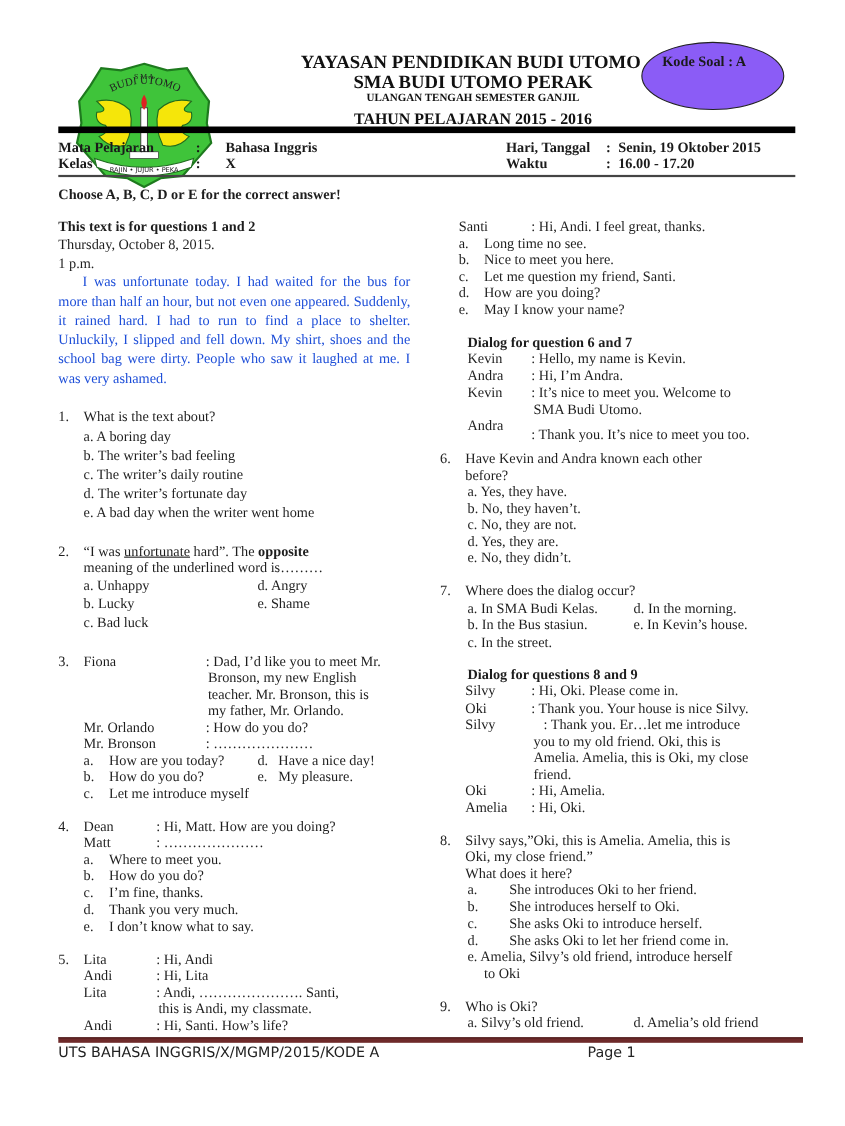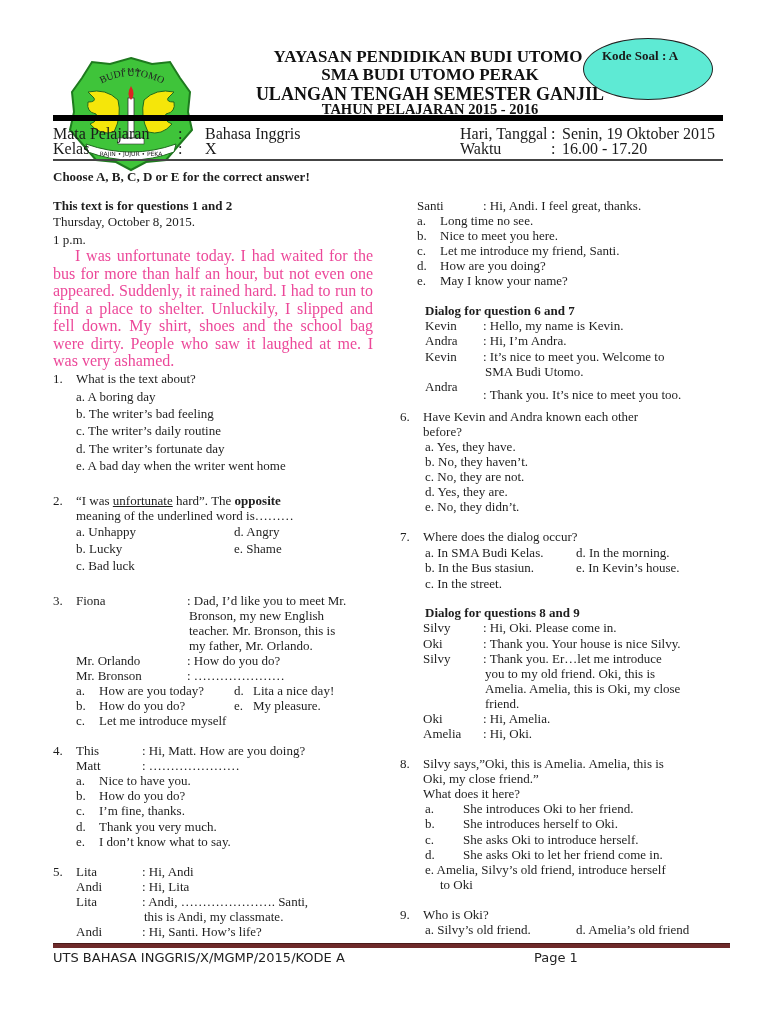--- a/index.html
+++ b/index.html
@@ -3,34 +3,34 @@
 <meta charset="utf-8">
 <style>
   html, body { margin:0; padding:0; background:#ffffff; }
   body { width:768px; height:1024px; position:relative; overflow:hidden; font-family:"DejaVu Serif", serif; color:#1a1a1a; }
 
   
   .logo { position:absolute; left:66px; top:54px; width:130px; height:120px; }
   .hdr-title { position:absolute; left:230px; width:400px; text-align:center; font-family:"Liberation Serif", serif; font-weight:bold; color:#111; line-height:1; }
   .hdr1 { top:48px; font-size:17px; left:218px; width:420px; }
   .hdr2 { top:66px; font-size:17px; }
-  .hdr3 { top:85px; font-size:18px; font-weight:bold; }
+  .hdr3 { top:85px; font-size:10px; font-weight:bold; }
   .hdr4 { top:102px; font-size:14.5px; }
-  .kode { position:absolute; left:583px; top:38px; width:128px; height:60px; border:1.3px solid #222; border-radius:50%; background:#5eead4; }
+  .kode { position:absolute; left:583px; top:38px; width:128px; height:60px; border:1.3px solid #222; border-radius:50%; background:#8b5cf6; }
   .kode span { position:absolute; left:18px; top:9px; font-family:"Liberation Serif", serif; font-weight:bold; font-size:13px; }
   .rule-thick { position:absolute; left:53px; top:115px; width:670px; height:6px; background:#000; }
   .rule-thin { position:absolute; left:53px; top:159px; width:670px; height:1.5px; background:#444; }
 
-  .meta { position:absolute; font-family:"Liberation Serif", serif; font-weight:normal; font-size:16px; line-height:15px; }
+  .meta { position:absolute; font-family:"Liberation Serif", serif; font-weight:bold; font-size:13px; line-height:15px; }
 
   
   .t { position:absolute; font-family:"Liberation Serif", serif; font-size:13px; line-height:15.5px; white-space:nowrap; color:#1e1e1e; }
   .b { font-weight:bold; }
   .u { text-decoration:underline;margin-top:30px; }
-  .para { position:absolute; left:53px; top:247px; width:320px; font-family:"Liberation Serif", serif; font-size:16px; line-height:17.5px; text-align:justify; text-indent:22px; color:#ec4899; }
+  .para { position:absolute; left:53px; top:247px; width:320px; font-family:"Liberation Serif", serif; font-size:13px; line-height:17.5px; text-align:justify; text-indent:22px; color:#1d4ed8; }
 
   .footer-rule { position:absolute; left:53px; top:943px; width:677px; height:4px; background:#6e2a2a; border-top:1px solid #4a1a1a; }
   .footer { position:absolute; top:950px; font-family:"DejaVu Sans", sans-serif; font-size:13px; color:#222; }
 </style>
 </head>
 <body>
 
 <div class="logo">
   <svg width="130" height="120" viewBox="0 0 130 120">
     <path d="M65 4 L86 10 L104 8 L114 24 L124 38 L122 58 L126 76 L112 92 L100 106 L80 108 L65 116 L50 108 L30 106 L18 92 L4 76 L8 58 L6 38 L16 24 L26 8 L44 10 Z" fill="#3fc43a" stroke="#1e7a1e" stroke-width="2"></path>
@@ -103,31 +103,31 @@
 <div class="t" style="left:187px;top:653px">: How do you do?</div>
 <div class="t" style="left:76px;top:668px">Mr. Bronson</div>
 <div class="t" style="left:187px;top:668px">: …………………</div>
 <div class="t" style="left:76px;top:683px">a.</div>
 <div class="t" style="left:99px;top:683px">How are you today?</div>
 <div class="t" style="left:76px;top:698px">b.</div>
 <div class="t" style="left:99px;top:698px">How do you do?</div>
 <div class="t" style="left:76px;top:713px">c.</div>
 <div class="t" style="left:99px;top:713px">Let me introduce myself</div>
 <div class="t" style="left:234px;top:683px">d.</div>
-<div class="t" style="left:253px;top:683px">Lita a nice day!</div>
+<div class="t" style="left:253px;top:683px">Have a nice day!</div>
 <div class="t" style="left:234px;top:698px">e.</div>
 <div class="t" style="left:253px;top:698px">My pleasure.</div>
 
 <div class="t" style="left:53px;top:743px">4.</div>
-<div class="t" style="left:76px;top:743px">This</div>
+<div class="t" style="left:76px;top:743px">Dean</div>
 <div class="t" style="left:142px;top:743px">: Hi, Matt. How are you doing?</div>
 <div class="t" style="left:76px;top:758px">Matt</div>
 <div class="t" style="left:142px;top:758px">: …………………</div>
 <div class="t" style="left:76px;top:773px">a.</div>
-<div class="t" style="left:99px;top:773px">Nice to have you.</div>
+<div class="t" style="left:99px;top:773px">Where to meet you.</div>
 <div class="t" style="left:76px;top:788px">b.</div>
 <div class="t" style="left:99px;top:788px">How do you do?</div>
 <div class="t" style="left:76px;top:803px">c.</div>
 <div class="t" style="left:99px;top:803px">I’m fine, thanks.</div>
 <div class="t" style="left:76px;top:819px">d.</div>
 <div class="t" style="left:99px;top:819px">Thank you very much.</div>
 <div class="t" style="left:76px;top:834px">e.</div>
 <div class="t" style="left:99px;top:834px">I don’t know what to say.</div>
 
 <div class="t" style="left:53px;top:864px">5.</div>
@@ -141,21 +141,21 @@
 <div class="t" style="left:76px;top:924px">Andi</div>
 <div class="t" style="left:142px;top:924px">: Hi, Santi. How’s life?</div>
 
 <div class="t" style="left:417px;top:198px">Santi</div>
 <div class="t" style="left:483px;top:198px">: Hi, Andi. I feel great, thanks.</div>
 <div class="t" style="left:417px;top:213px">a.</div>
 <div class="t" style="left:440px;top:213px">Long time no see.</div>
 <div class="t" style="left:417px;top:228px">b.</div>
 <div class="t" style="left:440px;top:228px">Nice to meet you here.</div>
 <div class="t" style="left:417px;top:243px">c.</div>
-<div class="t" style="left:440px;top:243px">Let me introduce my friend, Santi.</div>
+<div class="t" style="left:440px;top:243px">Let me question my friend, Santi.</div>
 <div class="t" style="left:417px;top:258px">d.</div>
 <div class="t" style="left:440px;top:258px">How are you doing?</div>
 <div class="t" style="left:417px;top:273px">e.</div>
 <div class="t" style="left:440px;top:273px">May I know your name?</div>
 
 <div class="t b" style="left:425px;top:303px">Dialog for question 6 and 7</div>
 <div class="t" style="left:425px;top:318px">Kevin</div>
 <div class="t" style="left:483px;top:318px">: Hello, my name is Kevin.</div>
 <div class="t" style="left:425px;top:333px">Andra</div>
 <div class="t" style="left:483px;top:333px">: Hi, I’m Andra.</div>
@@ -181,21 +181,21 @@
 <div class="t" style="left:425px;top:576px">c. In the street.</div>
 <div class="t" style="left:576px;top:545px">d. In the morning.</div>
 <div class="t" style="left:576px;top:560px">e. In Kevin’s house.</div>
 
 <div class="t b" style="left:425px;top:605px">Dialog for questions 8 and 9</div>
 <div class="t" style="left:423px;top:620px">Silvy</div>
 <div class="t" style="left:483px;top:620px">: Hi, Oki. Please come in.</div>
 <div class="t" style="left:423px;top:636px">Oki</div>
 <div class="t" style="left:483px;top:636px">: Thank you. Your house is nice Silvy.</div>
 <div class="t" style="left:423px;top:651px">Silvy</div>
-<div class="t" style="left:483px;top:651px">: Thank you. Er…let me introduce</div>
+<div class="t" style="left:494px;top:651px">: Thank you. Er…let me introduce</div>
 <div class="t" style="left:485px;top:666px">you to my old friend. Oki, this is</div>
 <div class="t" style="left:485px;top:681px">Amelia. Amelia, this is Oki, my close</div>
 <div class="t" style="left:485px;top:696px">friend.</div>
 <div class="t" style="left:423px;top:711px">Oki</div>
 <div class="t" style="left:483px;top:711px">: Hi, Amelia.</div>
 <div class="t" style="left:423px;top:726px">Amelia</div>
 <div class="t" style="left:483px;top:726px">: Hi, Oki.</div>
 
 <div class="t" style="left:400px;top:756px">8.</div>
 <div class="t" style="left:423px;top:756px">Silvy says,”Oki, this is Amelia. Amelia, this is</div>

